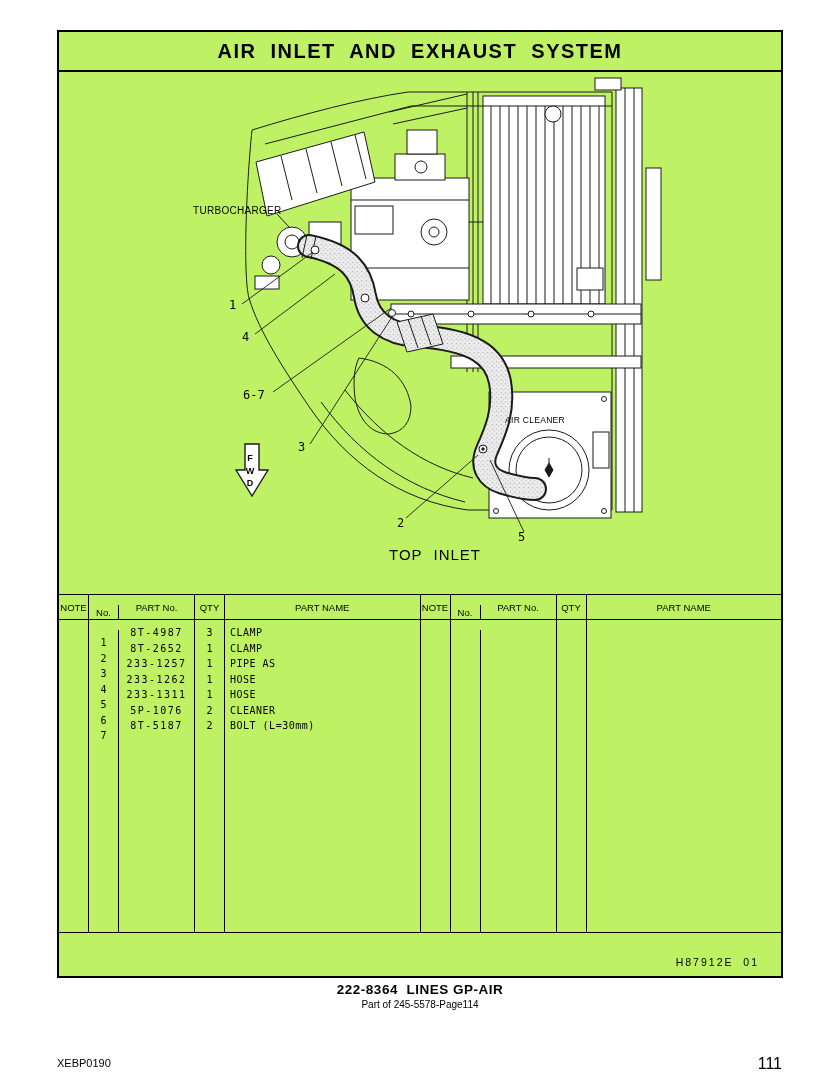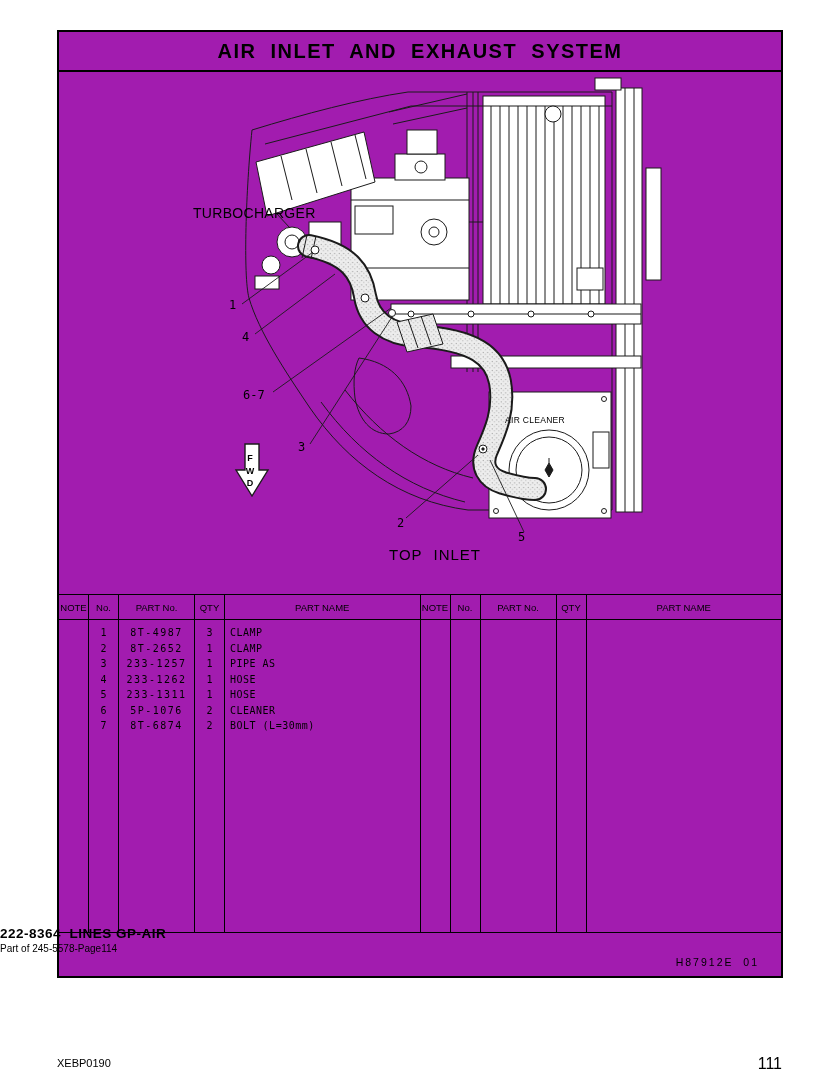--- a/index.html
+++ b/index.html
@@ -3,30 +3,30 @@
 <meta charset="utf-8">
 <style>
   * { box-sizing: border-box; }
   html,body { margin:0; padding:0; background:#fff; }
   .page {
     position:relative; width:840px; height:1089px; background:#fff;
     font-family:"Liberation Sans", sans-serif; color:#000; overflow:hidden;
   }
   .frame {
     position:absolute; left:57px; top:30px; width:726px; height:948px;
-    border:2px solid #000; display:flex; flex-direction:column; background:#a21caf;
+    border:2px solid #000; display:flex; flex-direction:column; background:#bef264;
   }
   .title-bar {
     height:40px; border-bottom:2px solid #000; flex:0 0 auto;
     display:flex; align-items:center; justify-content:center;
     font-size:20px; font-weight:bold; letter-spacing:1.5px; white-space:pre;
   }
   .diagram { position:relative; height:522px; flex:0 0 auto; }
   .diagram svg { position:absolute; left:0; top:0; }
-  .dlabel { position:absolute; font-size:14px; letter-spacing:0.3px; white-space:pre; }
+  .dlabel { position:absolute; font-size:10px; letter-spacing:0.3px; white-space:pre; }
   .lbl-turbo { left:134px; top:133px; }
   .lbl-aircleaner { left:446px; top:343px; font-size:8.5px; }
   .lbl-fwd {
     left:186px; top:377px; width:15px; height:46px;
     writing-mode:vertical-lr; text-orientation:upright;
     font-size:9px; font-weight:bold; letter-spacing:2.5px; text-align:center;
   }
   .co { position:absolute; font-family:"DejaVu Sans Mono", monospace; font-size:12px; }
   .co1 { left:170px; top:226px; }
   .co4 { left:183px; top:258px; }
@@ -39,41 +39,41 @@
     font-size:15px; letter-spacing:1px; word-spacing:6px;
   }
   
   .thead {
     display:flex; height:26px; flex:0 0 auto;
     border-top:1.5px solid #000; border-bottom:1.5px solid #000;
     font-size:9.5px;
   }
   .hcell { border-right:1px solid #000; display:flex; align-items:center; justify-content:center; }
   .hcell.last { border-right:none; }
-  .w-note { width:30px; } .w-no { width:30px; } .w-part { width:76px; }
+  .w-note { width:30px; } .w-no { width:30px;margin-top:10px; } .w-part { width:76px; }
   .w-qty { width:30px; } .w-name { flex:1; }
   .tbody {
     display:flex; height:313px; flex:0 0 auto; border-bottom:1.5px solid #000;
     font-family:"DejaVu Sans Mono", monospace; font-size:10px;
   }
   .bcol { border-right:1px solid #000; padding-top:5px; }
   .bcol.last { border-right:none; }
   .cell { height:15.5px; line-height:15.5px; white-space:pre; overflow:hidden; }
   .c-no .cell { text-align:center; }
   .c-part .cell { text-align:center; letter-spacing:1.5px; }
   .c-qty .cell { text-align:center; }
   .c-name .cell { padding-left:5px; letter-spacing:0.5px; }
   .code-strip { flex:1 1 auto; position:relative; }
   .doc-code {
     position:absolute; right:22px; bottom:8px;
     font-family:Liberation Sans, sans-serif; font-size:10.5px;
     letter-spacing:2px; white-space:pre;
   }
   
-  .below-frame { position:absolute; left:0; right:0; top:926px; text-align:left; }
+  .below-frame { position:absolute; left:0; right:0; top:982px; text-align:center; }
   .bf1 { font-size:13.5px; font-weight:bold; letter-spacing:0.5px; white-space:pre; }
   .bf2 { font-size:10px; margin-top:2px; }
   .bf3 { font-size:10.5px; margin-top:2px; }
   .page-foot-left { position:absolute; left:57px; top:1057px; font-size:11px; }
   .page-foot-right { position:absolute; right:58px; top:1055px; font-size:16px;text-align:center; }
 </style>
 </head>
 <body>
 
 <div class="page">
@@ -249,21 +249,21 @@
         <div class="cell">6</div>
         <div class="cell">7</div>
       </div>
       <div class="bcol w-part c-part">
         <div class="cell">8T-4987</div>
         <div class="cell">8T-2652</div>
         <div class="cell">233-1257</div>
         <div class="cell">233-1262</div>
         <div class="cell">233-1311</div>
         <div class="cell">5P-1076</div>
-        <div class="cell">8T-6874</div>
+        <div class="cell">8T-5187</div>
       </div>
       <div class="bcol w-qty c-qty">
         <div class="cell">3</div>
         <div class="cell">1</div>
         <div class="cell">1</div>
         <div class="cell">1</div>
         <div class="cell">1</div>
         <div class="cell">2</div>
         <div class="cell">2</div>
       </div>

